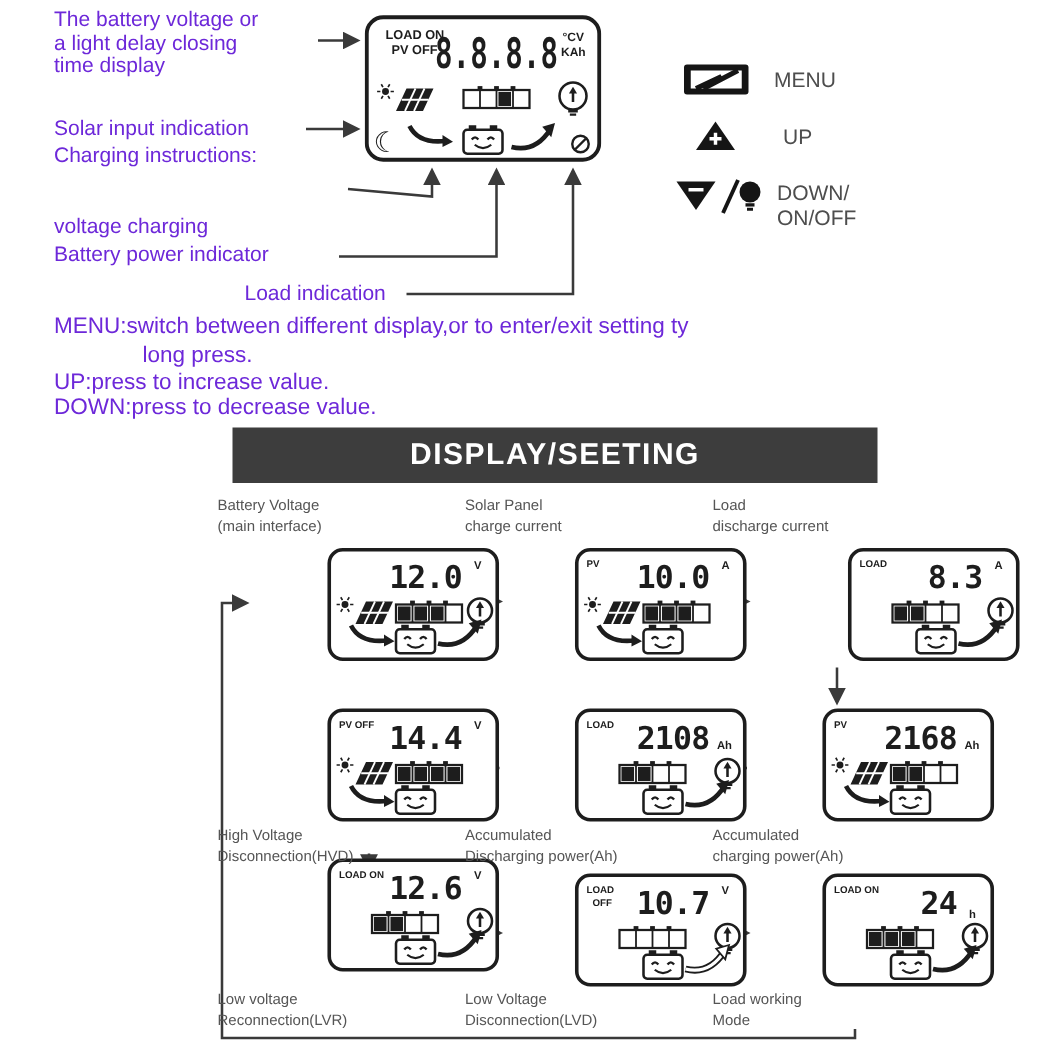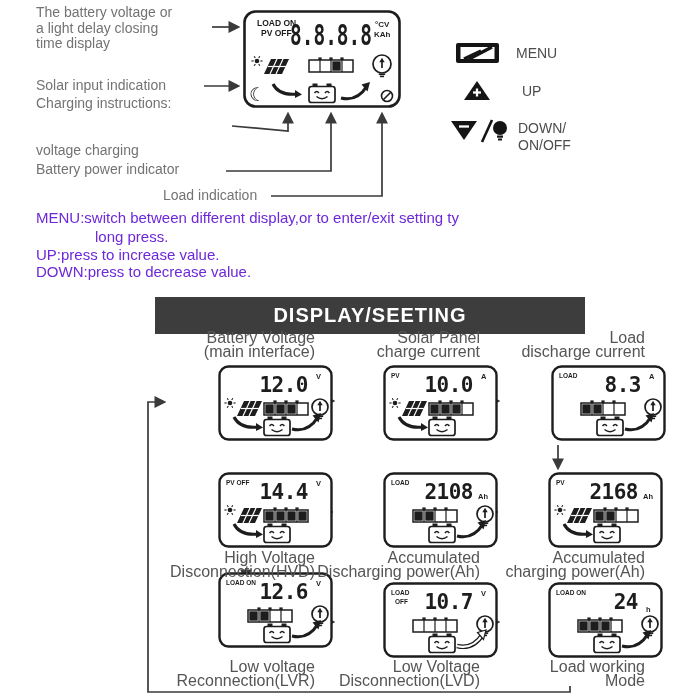--- a/index.html
+++ b/index.html
@@ -1,26 +1,26 @@
 <!DOCTYPE html>
 <html><head>
 <meta charset="utf-8">
 <style>
   html,body{margin:0;padding:0;}
   body{width:700px;height:700px;position:relative;background:#fff;
        font-family:"Liberation Sans",sans-serif;color:#4d4d4d;overflow:hidden;}
-  .ann{position:absolute;font-size:14px;line-height:15.5px;color:#737373;white-space:nowrap;}
+  .ann{position:absolute;font-size:14px;line-height:15.5px;color:#6d28d9;white-space:nowrap;}
   .instr{position:absolute;font-size:15px;color:#6d28d9;white-space:nowrap;}
   .biglcd{position:absolute;left:243px;top:10px;}
   .btnlabel{position:absolute;font-size:14px;color:#4d4d4d;line-height:17px;white-space:nowrap;}
   .btnicon{position:absolute;}
   .headerbar{position:absolute;left:155px;top:285px;width:430px;height:37px;background:#3d3d3d;
-             display:flex;align-items:center;justify-content:center;margin-top:12px;}
+             display:flex;align-items:center;justify-content:center;}
   .headerbar span{color:#ffffff;font-size:20px;font-weight:bold;letter-spacing:1px;}
-  .colhead,.sublabel{position:absolute;width:170px;text-align:right;font-size:16px;
+  .colhead,.sublabel{position:absolute;width:170px;text-align:left;font-size:10px;
                      line-height:13.5px;color:#555;}
   .lcd{position:absolute;width:115px;height:76px;margin-left:46px;}
   #connectors{position:absolute;left:0;top:0;pointer-events:none;}
 </style>
 </head>
 <body>
 
 <svg id="connectors" width="700" height="700">
   <defs>
     <marker id="ah" viewBox="0 0 10 10" refX="8" refY="5" markerWidth="7" markerHeight="7" orient="auto-start-reverse">
@@ -213,21 +213,21 @@
       <rect x="69.3" y="39.3" width="8.4" height="9.4" fill="#1d1d1d"></rect>
       <rect x="49.5" y="51.5" width="5" height="3.4" fill="#1d1d1d"></rect>
       <rect x="63.5" y="51.5" width="5" height="3.4" fill="#1d1d1d"></rect>
       <rect x="46" y="54.5" width="26" height="16" rx="2.5" fill="#fff" stroke="#1d1d1d" stroke-width="1.7"></rect>
       <path d="M51.5,61 q2.2,-3 4.4,0" stroke="#1d1d1d" stroke-width="1.5" fill="none"></path>
       <path d="M62,61 q2.2,-3 4.4,0" stroke="#1d1d1d" stroke-width="1.5" fill="none"></path>
       <path d="M53.5,64.5 q5.5,4.5 11,0" stroke="#1d1d1d" stroke-width="1.5" fill="none"></path>
       <path d="M16,52 Q22,64 40,62" stroke="#1d1d1d" stroke-width="3.1" fill="none"></path>
       <polygon points="45,62.5 38,58 38,66" fill="#1d1d1d"></polygon>
     </svg></div>
-<div class="lcd" style="left:505px;top:365px"><svg viewBox="0 0 115 76" width="115" height="76" font-family="Liberation Sans, sans-serif">
+<div class="lcd" style="left:519px;top:365px"><svg viewBox="0 0 115 76" width="115" height="76" font-family="Liberation Sans, sans-serif">
       <rect x="1.5" y="1.5" width="112" height="73" rx="9" fill="#fff" stroke="#1d1d1d" stroke-width="2.4"></rect>
       <text x="8" y="13" font-size="6.5" font-weight="bold" fill="#1d1d1d">LOAD</text>
       <text x="90" y="27" text-anchor="end" font-size="21" font-weight="bold" fill="#1d1d1d" font-family="DejaVu Sans Mono, monospace" letter-spacing="-0.5">8.3</text>
       <text x="98" y="14" font-size="7.5" font-weight="bold" fill="#1d1d1d">A</text>
       <rect x="30" y="38" width="44" height="12" fill="#fff" stroke="#1d1d1d" stroke-width="1.5"></rect>
       <line x1="41" y1="38" x2="41" y2="50" stroke="#1d1d1d" stroke-width="1.2"></line>
       <rect x="39.4" y="35.4" width="3.2" height="2.6" fill="#1d1d1d"></rect>
       <line x1="52" y1="38" x2="52" y2="50" stroke="#1d1d1d" stroke-width="1.2"></line>
       <rect x="50.4" y="35.4" width="3.2" height="2.6" fill="#1d1d1d"></rect>
       <line x1="63" y1="38" x2="63" y2="50" stroke="#1d1d1d" stroke-width="1.2"></line>

